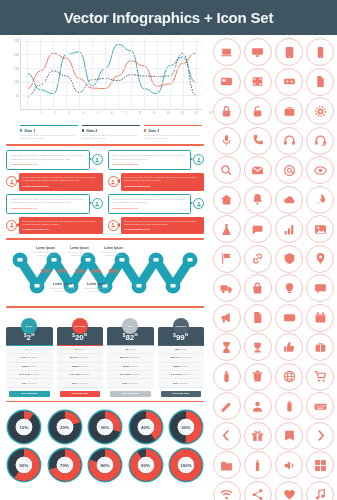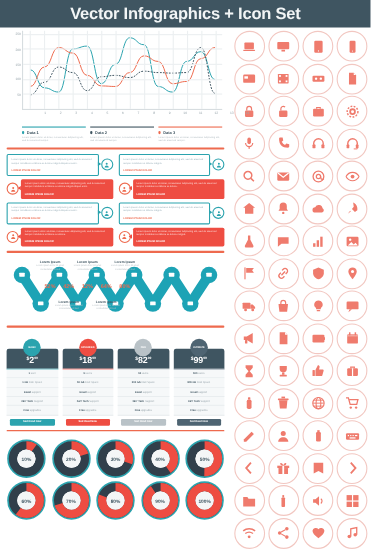--- a/index.html
+++ b/index.html
@@ -7,21 +7,21 @@
   body {
     font-family: "Liberation Sans", sans-serif;
     background:#ffffff;
     font-size:4px;
     color:#3e4f5c;
   }
   .page { position:relative; width:337px; height:500px; background:#fff; }
 
   
   .header {
-    height:25px; background:#3f5561; display:flex;
+    height:35px; background:#3f5561; display:flex;
     align-items:center; justify-content:center;
   }
   .header-title {
     color:#f2f5f6; font-size:15px; font-weight:bold;
     letter-spacing:-0.2px;
   }
 
   
   .body { display:flex; height:475px; }
   .left  { width:210px; padding:3px 6px 0 6px; }
@@ -442,21 +442,21 @@
               <li><b>1 Gb</b> Disk Space</li>
               <li><b>Email</b> support</li>
               <li><b>24/7 Tech</b> Support</li>
               <li><b>Free</b> upgrades</li>
             </ul>
             <div class="pbtn" style="background:#2ba3ae">Sed Read Now</div>
           </div>
           <div class="pcard">
             <div class="pbadge" style="background:#ee4d42">ADVANCED</div>
             <div class="phead dark">
-              <div class="price"><span class="cur">$</span><span>18</span><sup>99</sup></div>
+              <div class="price"><span class="cur">$</span><span>20</span><sup>99</sup></div>
             </div>
             <div class="punder" style="background:#ee4d42"></div>
             <ul class="pfeat">
               <li><b>5</b> users</li>
               <li><b>50 Gb</b> Disk Space</li>
               <li><b>Email</b> support</li>
               <li><b>24/7 Tech</b> Support</li>
               <li><b>Free</b> upgrades</li>
             </ul>
             <div class="pbtn" style="background:#ee4d42">Sed Read Now</div>

